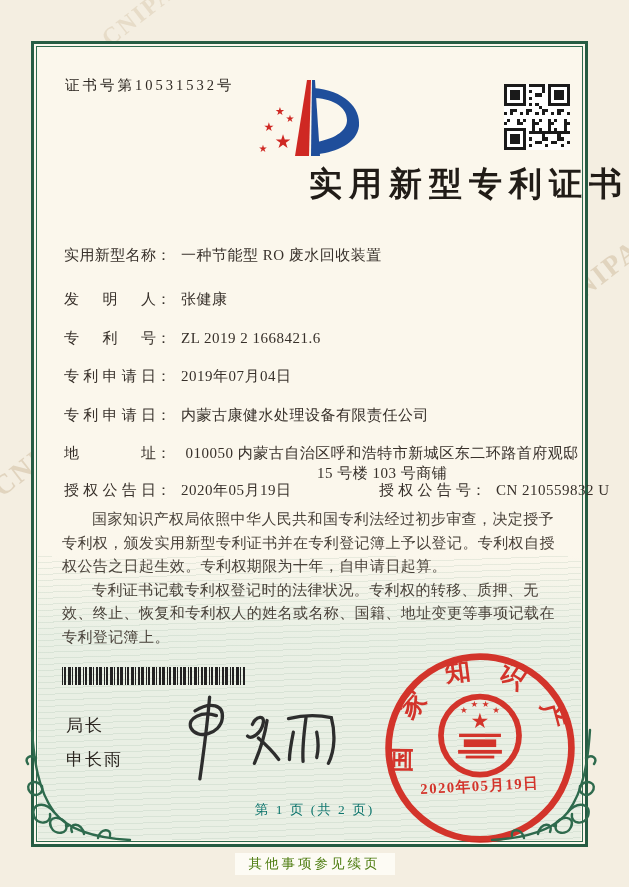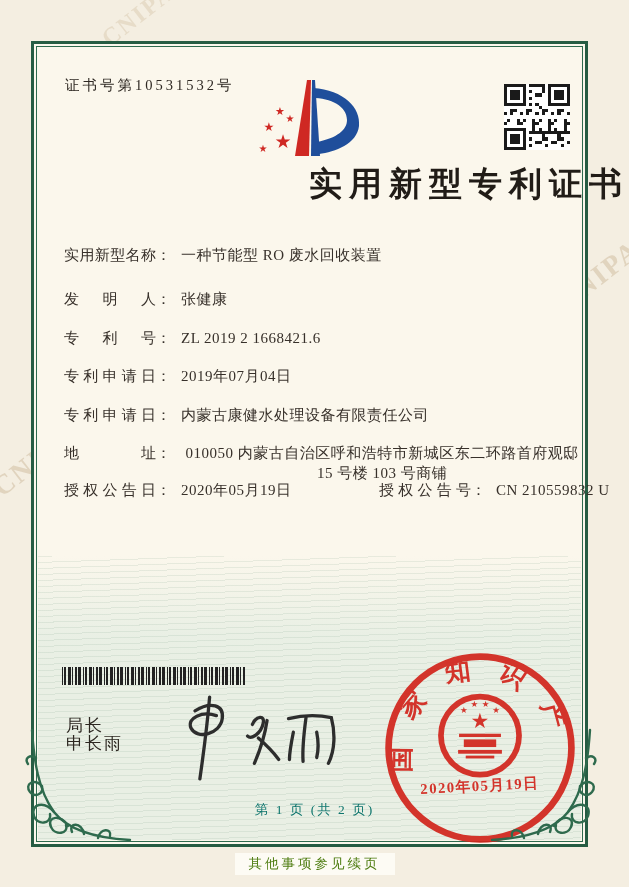--- a/index.html
+++ b/index.html
@@ -40,21 +40,21 @@
   .fvalue-wrap{display:inline-block;width:402px;white-space:normal;line-height:19.5px;vertical-align:top;text-align:center;}
   .f1{top:246px}.f2{top:290px}.f3{top:329px}.f4{top:367px}.f5{top:406px}.f6{top:444px}.f7{top:481px}
   .fgroup2{position:absolute;left:315px;top:0;}
   
   .paras{position:absolute;left:62px;top:508px;width:506px;z-index:3;}
   .paras p{margin:0;text-indent:2em;font-size:15px;line-height:23.5px;color:#49423a;letter-spacing:.4px;}
   
   .barcode{position:absolute;left:62px;top:667px;z-index:3;}
   
   .sig-title{position:absolute;left:66px;top:714px;font-size:17px;letter-spacing:2px;color:#2c2721;z-index:3;}
-  .sig-name{position:absolute;left:66px;top:732px;font-size:17px;letter-spacing:2px;color:#2c2721;z-index:3;}
+  .sig-name{position:absolute;left:66px;top:748px;font-size:17px;letter-spacing:2px;color:#2c2721;z-index:3;}
   .sig-hand{position:absolute;left:158px;top:690px;z-index:4;}
   
   .seal{position:absolute;left:373px;top:648px;z-index:5;opacity:.92;}
   
   .page-info{position:absolute;left:0;top:801px;width:629px;text-align:center;
              font-size:13.5px;letter-spacing:2px;color:#0f766e;z-index:3;}
   .footer-note{position:absolute;left:0;top:853px;width:629px;text-align:center;z-index:3;}
   .footer-note span{display:inline-block;background:#fdfbf4;padding:2px 14px;
              font-size:13.5px;letter-spacing:3px;color:#4d7c0f;}
   
@@ -215,20 +215,22 @@
   <span class="flabel">地址</span><span>：</span><span class="fvalue fvalue-wrap">010050 内蒙古自治区呼和浩特市新城区东二环路首府观邸 15 号楼 103 号商铺</span>
 </div>
 <div class="field f7">
   <span class="flabel">授权公告日</span><span>：</span><span class="fvalue">2020年05月19日</span>
   <span class="fgroup2">
     <span class="flabel">授权公告号</span><span>：</span><span class="fvalue">CN 210559832 U</span>
   </span>
 </div>
 
 <div class="paras">
+  <p>国家知识产权局依照中华人民共和国专利法经过初步审查，决定授予专利权，颁发实用新型专利证书并在专利登记簿上予以登记。专利权自授权公告之日起生效。专利权期限为十年，自申请日起算。</p>
+  <p>专利证书记载专利权登记时的法律状况。专利权的转移、质押、无效、终止、恢复和专利权人的姓名或名称、国籍、地址变更等事项记载在专利登记簿上。</p>
 </div>
 
 <svg class="barcode" id="barcode-svg" width="185" height="18">
     <rect x="0" y="0" width="1" height="18" fill="#222"></rect>
     <rect x="2" y="0" width="2" height="18" fill="#222"></rect>
     <rect x="6" y="0" width="3" height="18" fill="#222"></rect>
     <rect x="10" y="0" width="1" height="18" fill="#222"></rect>
     <rect x="13" y="0" width="2" height="18" fill="#222"></rect>
     <rect x="16" y="0" width="3" height="18" fill="#222"></rect>
     <rect x="21" y="0" width="1" height="18" fill="#222"></rect>

